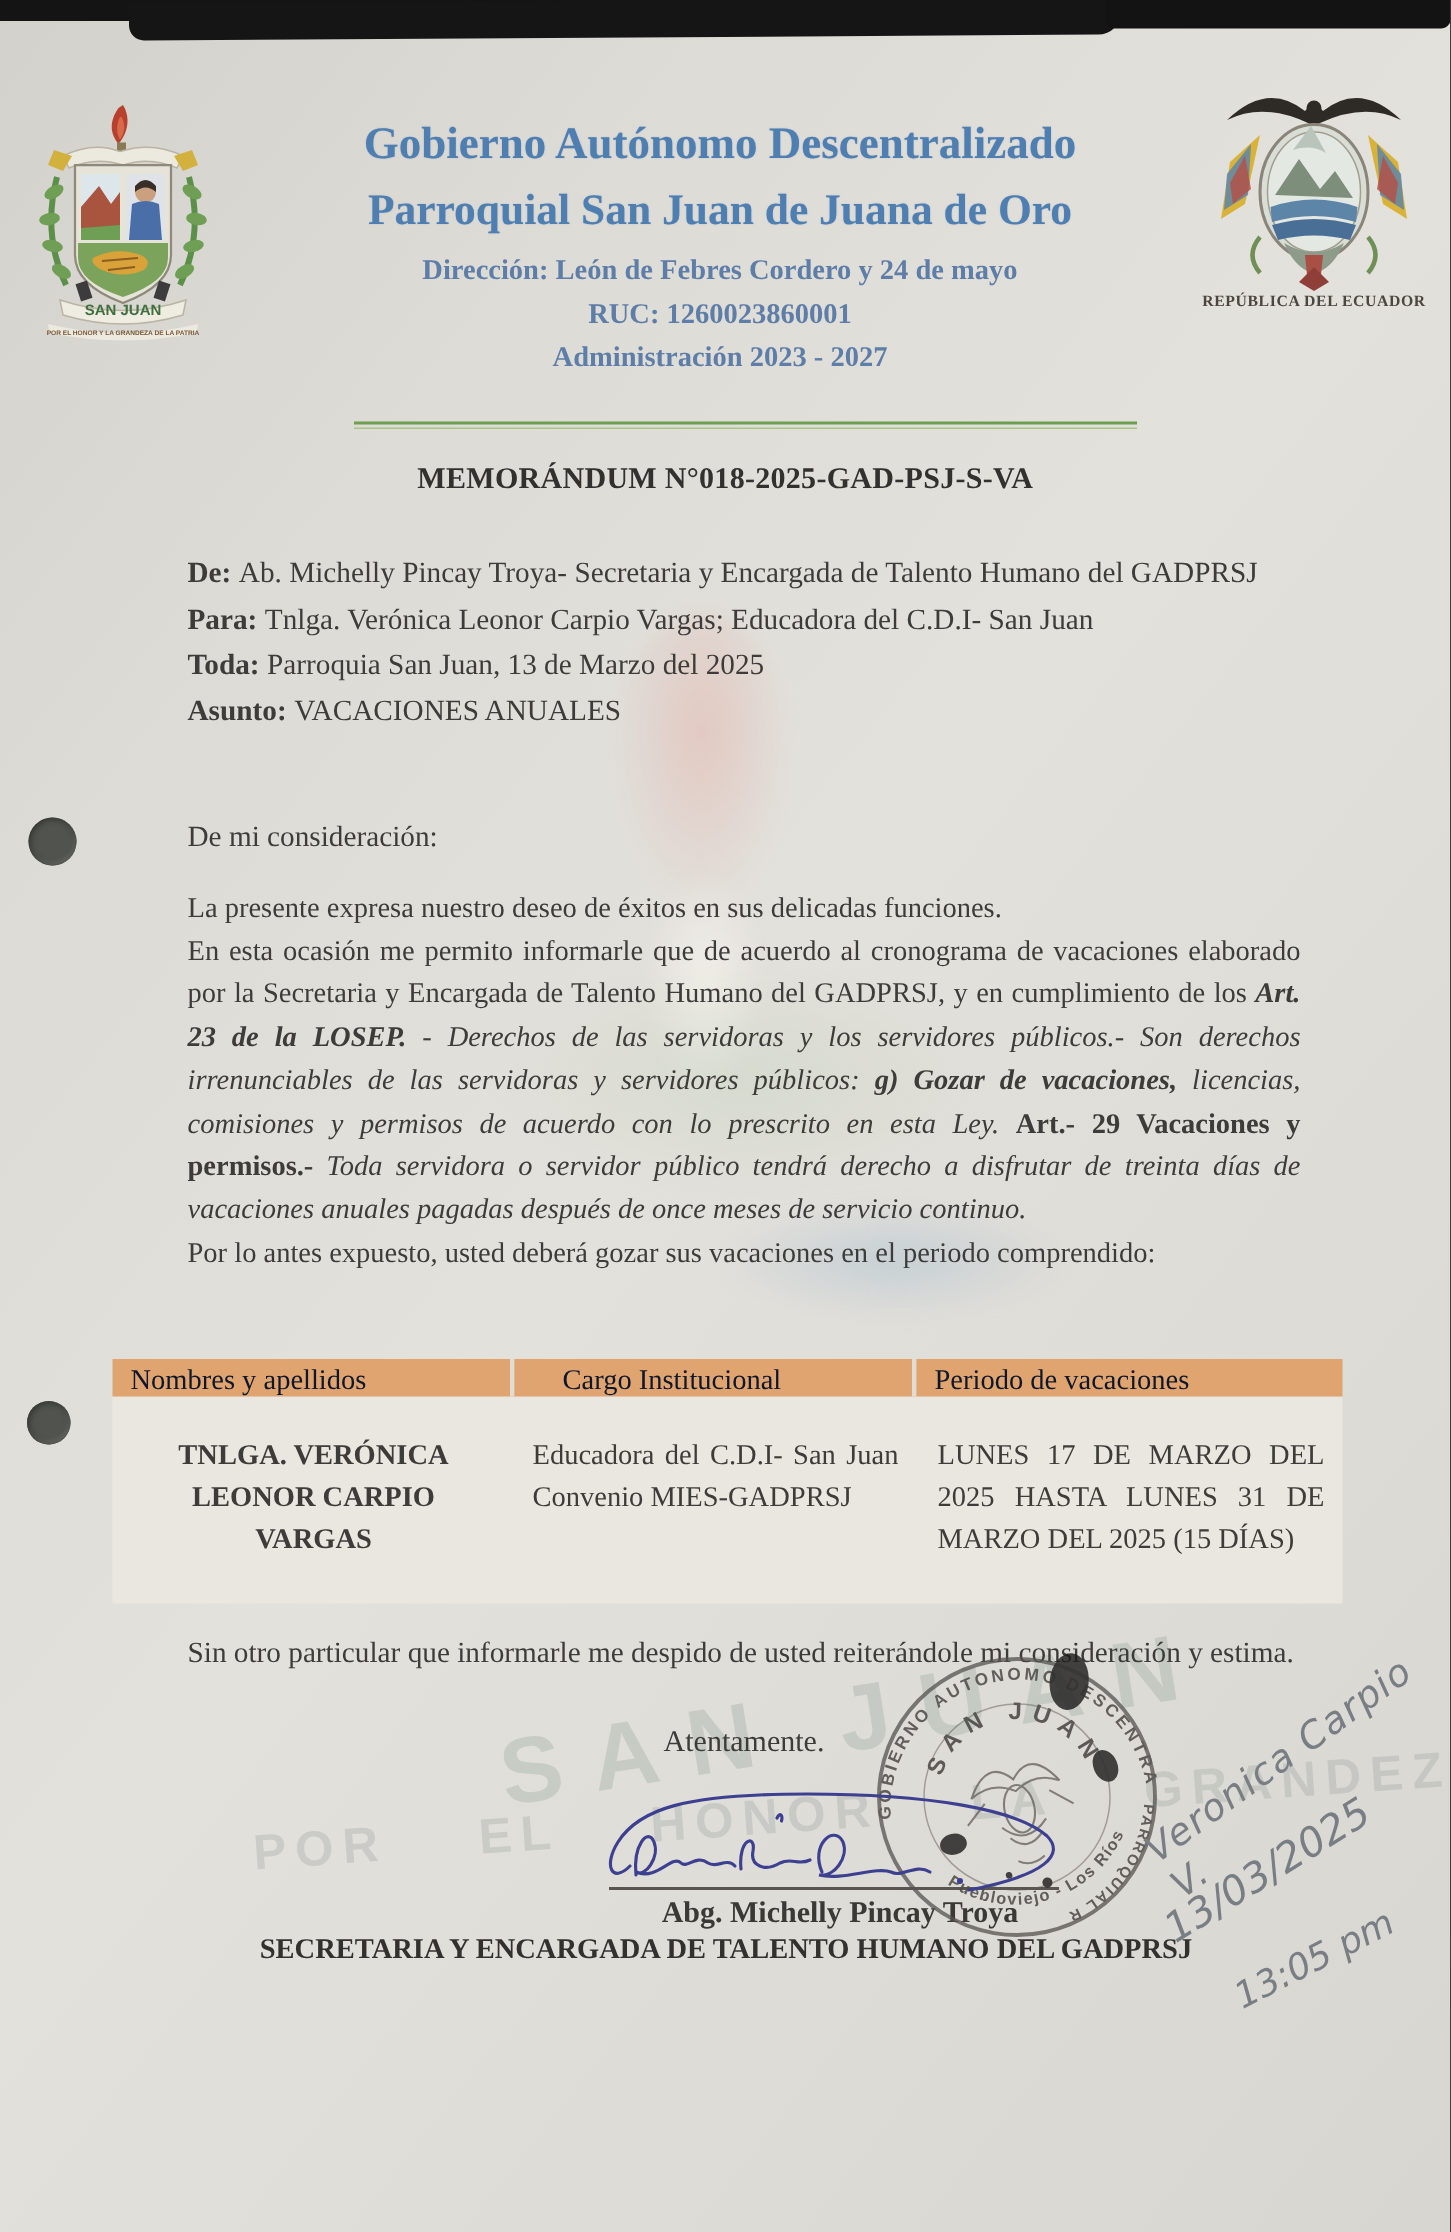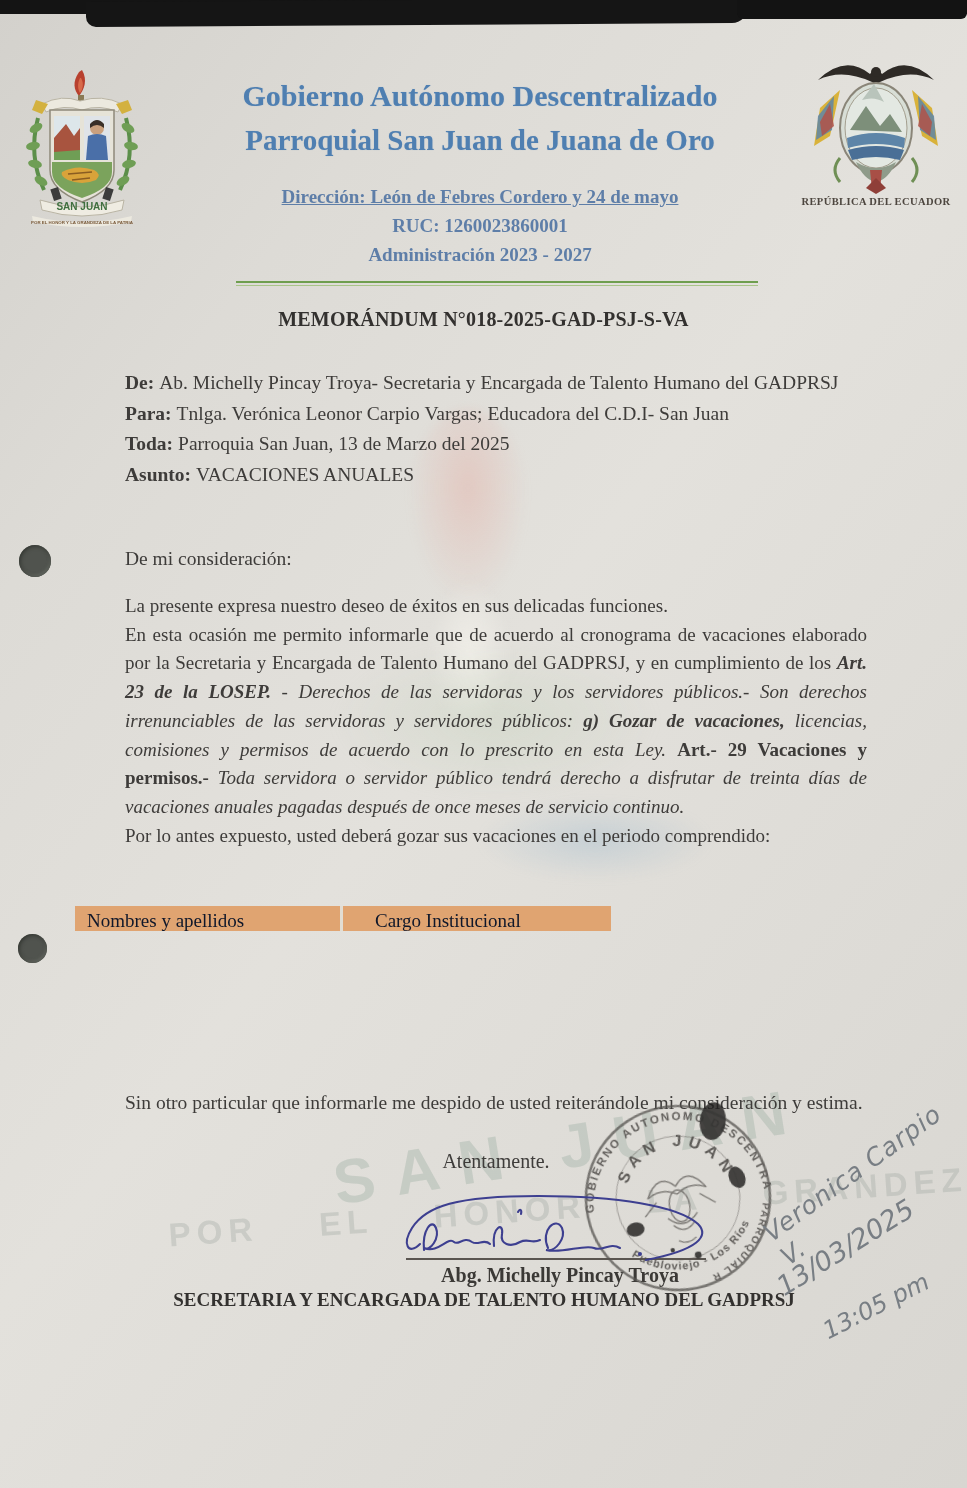--- a/index.html
+++ b/index.html
@@ -16,21 +16,21 @@
 
   
   .crest-left{position:absolute;left:22px;top:66px;}
   .arms-right{position:absolute;left:800px;top:50px;}
   .arms-caption{position:absolute;left:786px;top:196px;width:180px;text-align:center;
     font-size:10.5px;font-weight:bold;letter-spacing:.4px;color:#4d463f;}
   .header-text{position:absolute;left:168px;top:78px;width:624px;text-align:center;}
   .org1{font-size:30px;font-weight:bold;color:#4f7fb1;line-height:36px;text-shadow:0 0 1px rgba(79,127,177,.35);}
   .org2{font-size:29px;font-weight:bold;color:#4f7fb1;line-height:34px;margin-top:9px;text-shadow:0 0 1px rgba(79,127,177,.35);}
   .hsub{font-size:19px;font-weight:bold;color:#5e7ea8;line-height:23px;margin-top:6px;}
-  .hsub.first{margin-top:28px;text-decoration:underline;}
+  .hsub.first{margin-top:12px;}
   .green-rule{position:absolute;left:236px;top:281px;width:522px;height:2px;background:#6f9e4f;}
   .green-rule2{position:absolute;left:236px;top:285px;width:522px;height:1px;background:#a9c489;}
 
   .memo-title{position:absolute;left:0;top:308px;width:967px;text-align:center;
     font-size:20px;font-weight:bold;letter-spacing:.2px;color:#33312f;}
 
   .meta{position:absolute;left:125px;top:368px;width:740px;font-size:19.5px;line-height:30.5px;text-align:justify;}
   .meta .lbl{font-weight:bold;margin-right:5px;}
   .salutation{position:absolute;left:125px;top:548px;font-size:19.5px;}
 
@@ -191,20 +191,30 @@
   <div class="bodytext">
     <p>La presente expresa nuestro deseo de éxitos en sus delicadas funciones.</p>
     <p><span>En esta ocasión me permito informarle que de acuerdo al cronograma de vacaciones elaborado por la Secretaria y Encargada de Talento Humano del GADPRSJ, y  en cumplimiento de los </span><span class="bi">Art. 23 de la LOSEP. </span><span class="it">- Derechos de las servidoras y los servidores públicos.- Son derechos irrenunciables de las servidoras y servidores públicos: </span><span class="bi">g) Gozar de vacaciones,</span><span class="it"> licencias, comisiones y permisos de acuerdo con lo prescrito en esta Ley. </span><span class="bd">Art.- 29 Vacaciones y permisos.- </span><span class="it">Toda servidora o servidor público tendrá derecho a disfrutar de treinta días de vacaciones anuales pagadas después de once meses de servicio continuo.</span></p>
     <p>Por lo antes expuesto, usted deberá gozar sus vacaciones en el periodo comprendido:</p>
   </div>
 
   <div class="vac-table">
     <div class="thead">
       <div class="th th1">Nombres y apellidos</div>
       <div class="th th2">Cargo Institucional</div>
+      <div class="th th3">Periodo de vacaciones</div>
+    </div>
+    <div class="trow">
+      <div class="td td1">
+        <div>TNLGA. VERÓNICA</div>
+        <div>LEONOR CARPIO</div>
+        <div>VARGAS</div>
+      </div>
+      <div class="td td2">Educadora del C.D.I- San Juan Convenio MIES-GADPRSJ</div>
+      <div class="td td3">LUNES 17 DE MARZO DEL 2025 HASTA LUNES 31 DE MARZO DEL 2025 (15 DÍAS)</div>
     </div>
   </div>
 
   <div class="closing">Sin otro particular que informarle me despido de usted reiterándole mi consideración y estima.</div>
   <div class="valediction">Atentamente.</div>
 
   <svg class="stamp" width="200" height="200" viewBox="0 0 200 200">
     <circle cx="100" cy="100" r="92" fill="none" stroke="#55524f" stroke-width="2.6" opacity=".85"></circle>
     <circle cx="100" cy="100" r="62" fill="none" stroke="#5c5955" stroke-width="1" opacity=".55"></circle>
     <defs>

